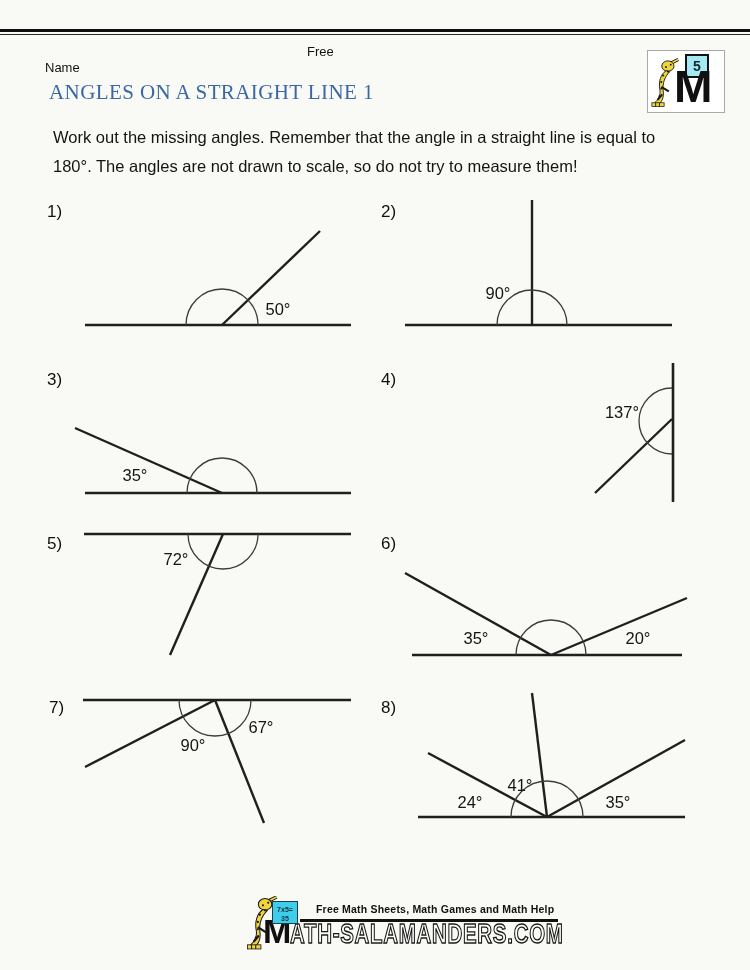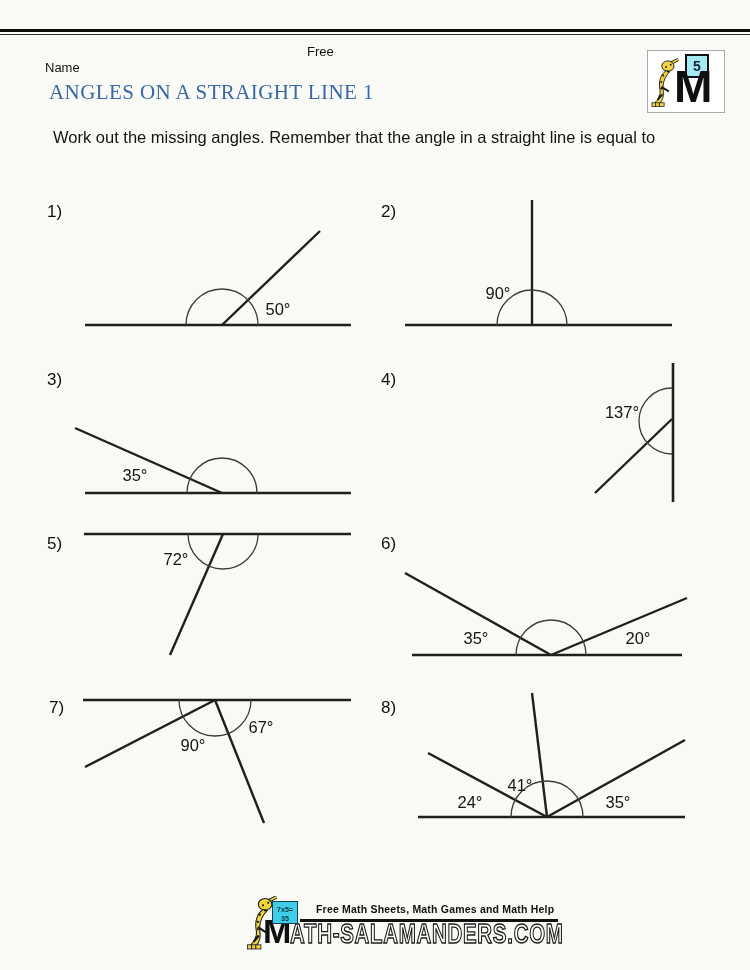--- a/index.html
+++ b/index.html
@@ -93,21 +93,21 @@
           <circle cx="10" cy="40" r="1"></circle>
           <circle cx="19" cy="14" r="0.9"></circle>
       </g>
     </svg>
     <div class="grade-box">5</div>
     <div class="logo-m">M</div>
   </div>
 
   <h1 class="title">ANGLES ON A STRAIGHT LINE 1</h1>
 
-  <p class="instructions"><span>Work out the missing angles. Remember that the angle in a straight line is equal to</span><br></p>
+  <p class="instructions"><span>Work out the missing angles. Remember that the angle in a straight line is equal to</span><br><span>180°. The angles are not drawn to scale, so do not try to measure them!</span></p>
 
   <svg class="diagram" width="750" height="970" viewBox="0 0 750 970">
 
     <g>
       <text class="pnum" x="47" y="217">1)</text>
       <line class="sline" x1="85" y1="325" x2="351" y2="325"></line>
       <line class="ray" x1="222" y1="325" x2="320" y2="231"></line>
       <path class="arc" d="M 186,325 A 36,36 0 0 1 258,325"></path>
       <text class="alabel" x="278" y="315">50°</text>
     </g>

